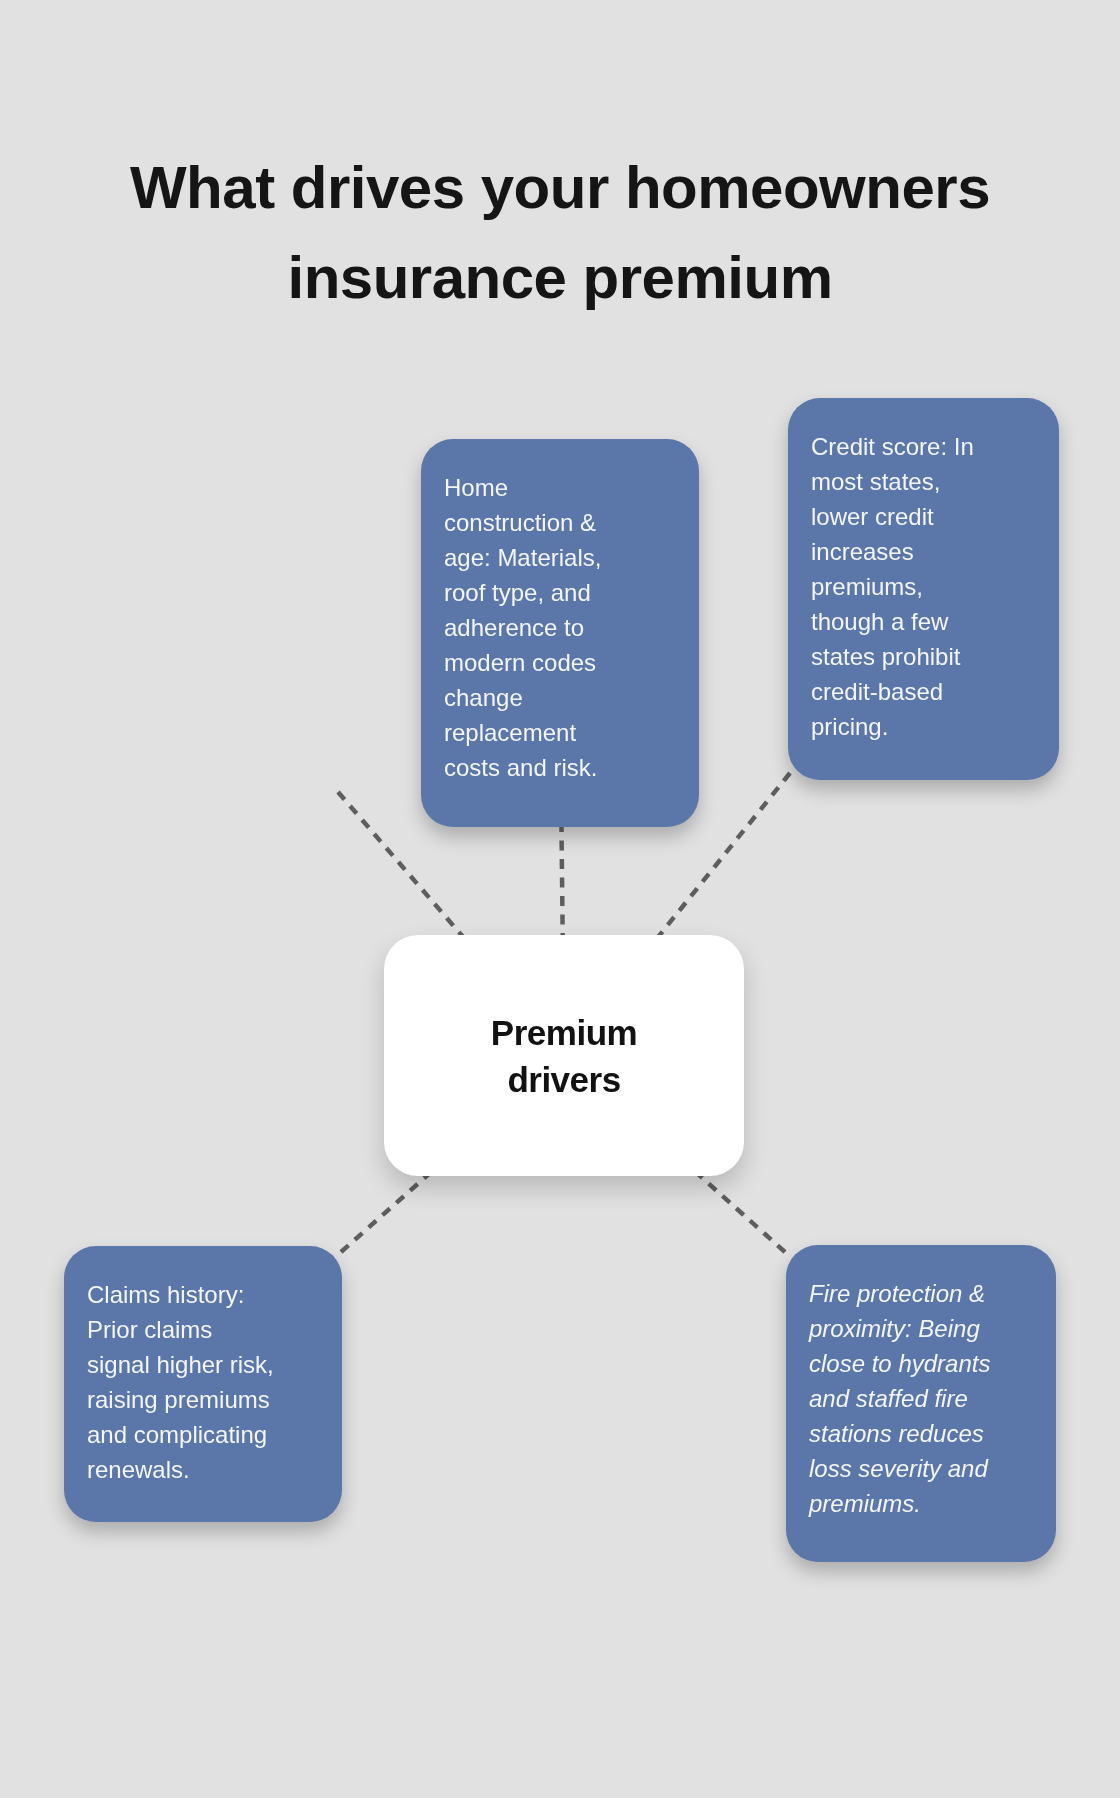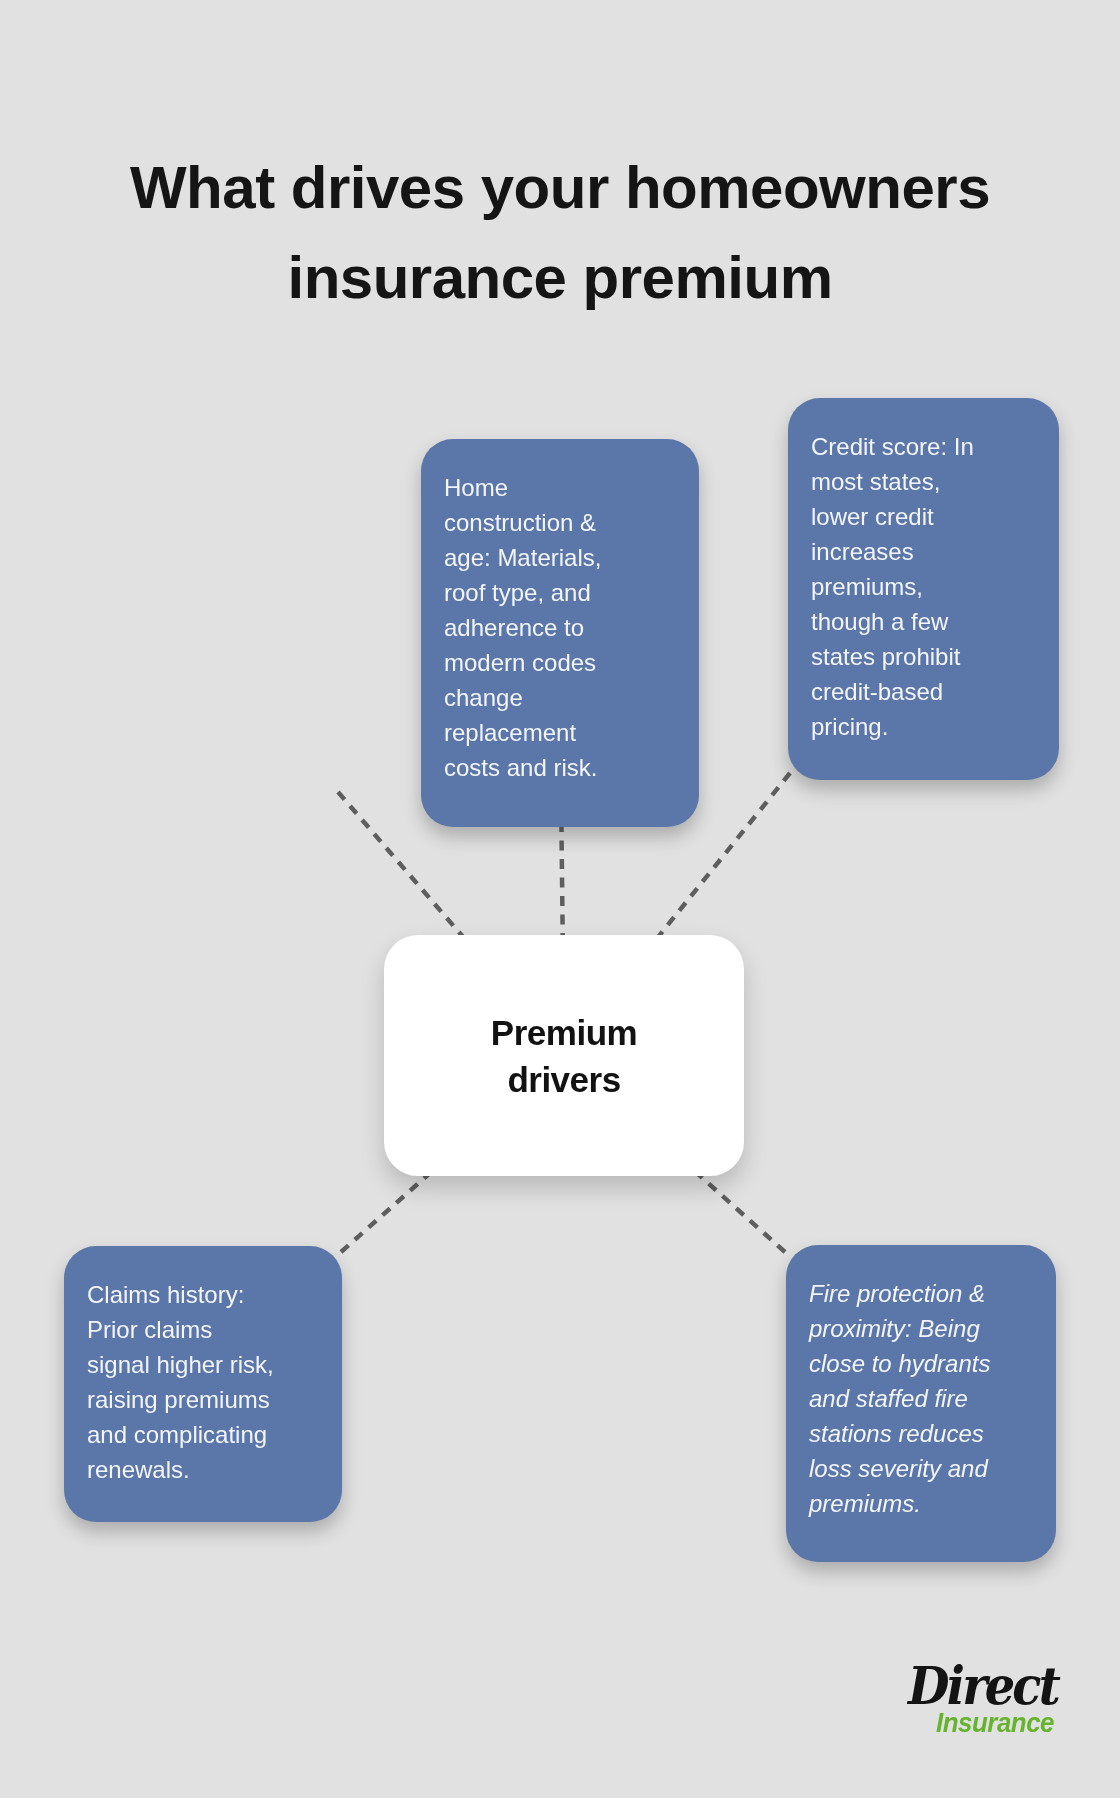--- a/index.html
+++ b/index.html
@@ -163,18 +163,14 @@
 proximity: Being
 close to hydrants
 and staffed fire
 stations reduces
 loss severity and
 premiums.</div>
 
   <div class="center-node">Premium
 drivers</div>
 
-  <div class="logo">
-    <div class="logo-primary">Direct</div>
-    <div class="logo-secondary">Insurance</div>
-  </div>
 
 </div>
 
 </body></html>

